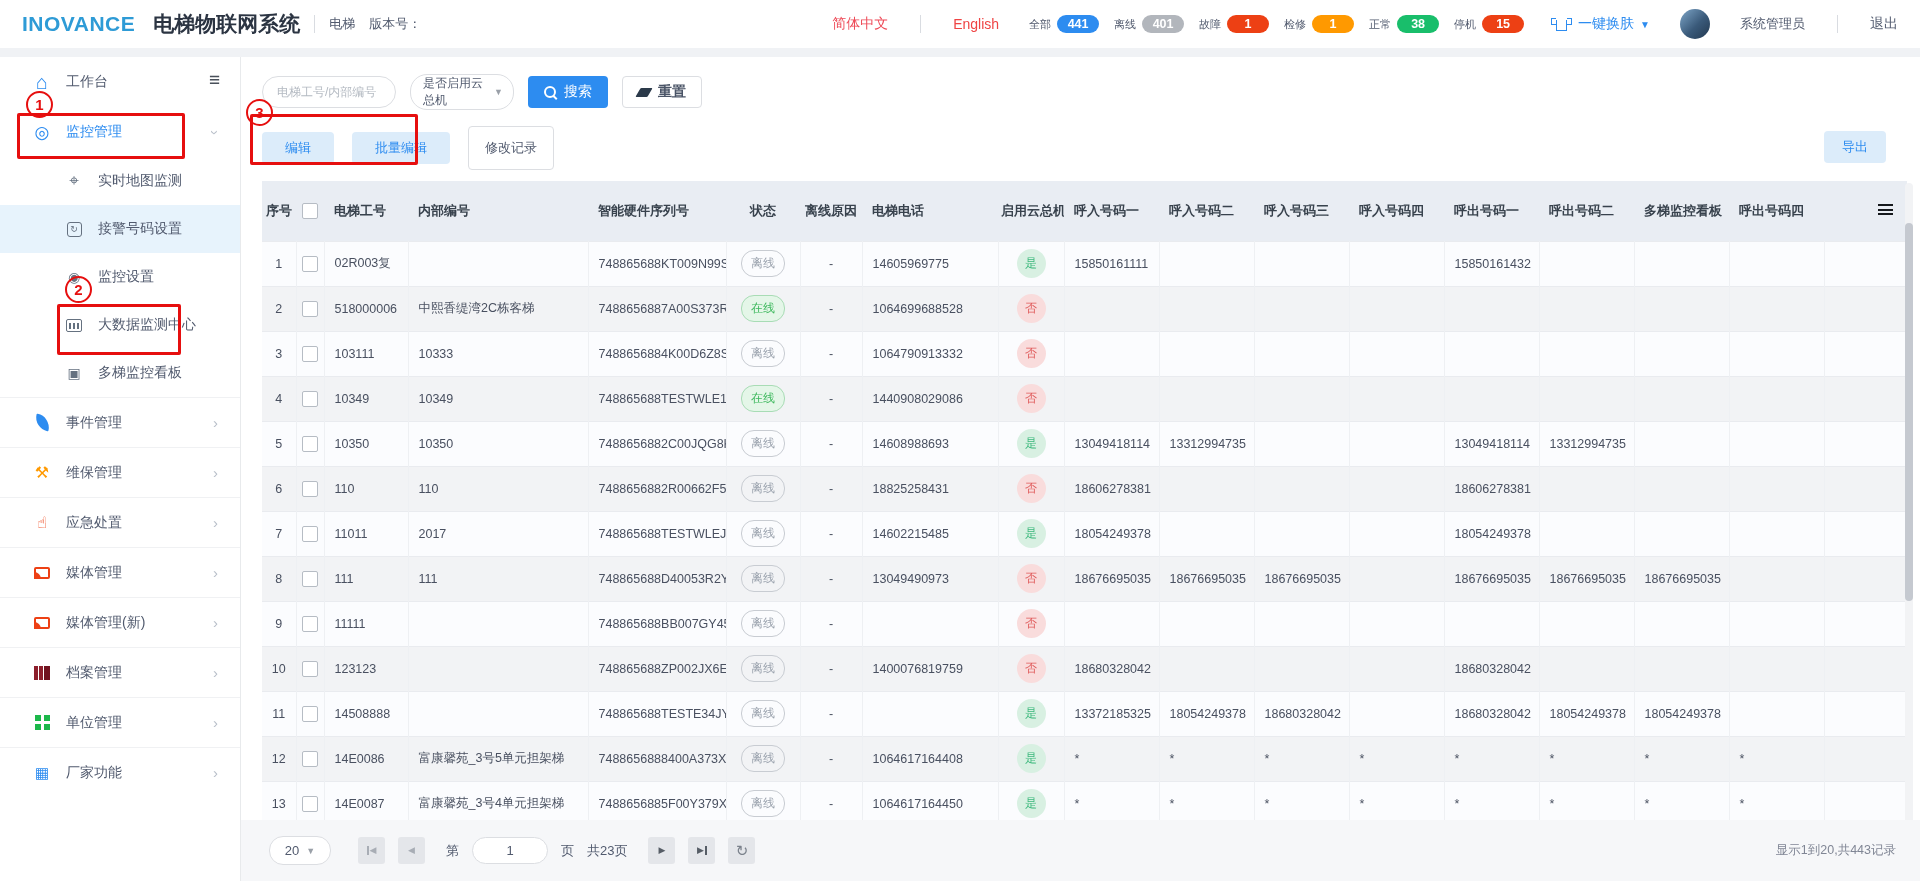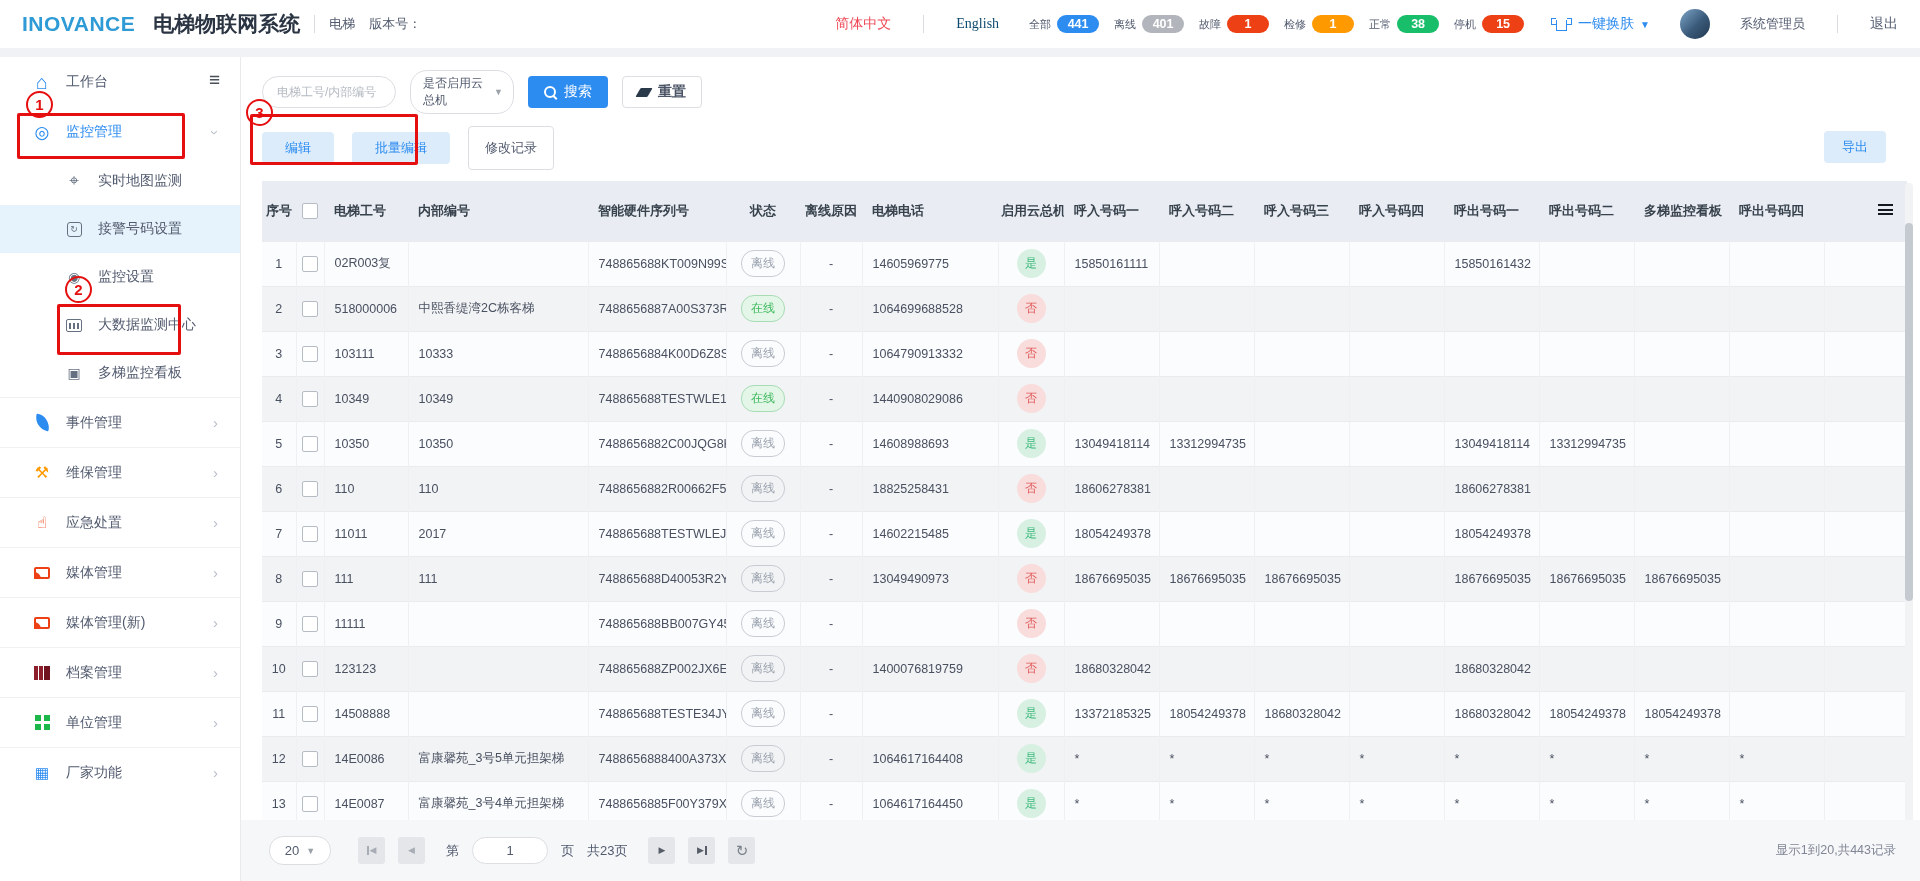--- a/index.html
+++ b/index.html
@@ -8,21 +8,21 @@
 
   
   .topbar{height:48px;display:flex;align-items:center;padding:0 22px;box-sizing:border-box;background:#fff;}
   .logo{font-size:21px;font-weight:800;color:#2e9bd6;letter-spacing:.5px;}
   .app-title{font-size:21px;color:#2b3442;font-weight:600;margin-left:18px;}
   .vdiv{width:1px;height:18px;background:#d9dce1;margin:0 14px;}
   .sub{font-size:13px;color:#515a6e;}
   .sub+.sub{margin-left:14px;}
   .top-right{margin-left:auto;display:flex;align-items:center;gap:30px;}
   .lang-zh{font-size:14px;color:#ee4b58;}
-  .lang-en{font-size:14px;color:#0c4a6e;font-family:Liberation Serif, serif;}
+  .lang-en{font-size:14px;color:#ef4444;}
   .badge-group{display:flex;align-items:center;gap:6px;}
   .badge-label{font-size:11px;color:#515a6e;}
   .badge-pill{min-width:26px;text-align:center;padding:2px 8px;border-radius:10px;color:#fff;font-size:12.5px;font-weight:700;}
   .skin{display:flex;align-items:center;gap:6px;color:#2d8cf0;font-size:14px;}
   .shirt{position:relative;width:9px;height:10px;border:1.5px solid #2d8cf0;border-top:none;margin:2px 5px 0 2px;}
   .shirt::before,.shirt::after{content:"";position:absolute;top:-1.5px;width:4px;height:5px;border:1.5px solid #2d8cf0;}
   .shirt::before{left:-6px;border-right:none;}
   .shirt::after{right:-6px;border-left:none;}
   .caret-dn{font-size:10px;color:#2d8cf0;}
   .avatar{width:30px;height:30px;border-radius:50%;background:linear-gradient(135deg,#7ea6c8 0%,#3a5a7a 55%,#22384f 100%);}
@@ -53,21 +53,21 @@
   .ic-cast{position:relative;width:16px;height:12px;border:2px solid #ed4014;border-radius:2px;box-sizing:border-box;}
   .ic-cast::after{content:"";position:absolute;left:-2px;bottom:-2px;width:7px;height:7px;background:#ed4014;border-radius:0 100% 0 0;}
   .ic-books{width:16px;height:14px;background:linear-gradient(90deg,#8d1f2c 0 4px,#fff 4px 5px,#8d1f2c 5px 9px,#fff 9px 10px,#70121f 10px 16px);}
   .ic-org{position:relative;width:6px;height:6px;background:#1cb84a;box-shadow:9px 0 #1cb84a,0 9px #1cb84a,9px 9px #1cb84a;margin:0 9px 9px 0;}
 
   
   .main{position:relative;flex:1;background:#fff;overflow:hidden;}
   .filter-row{display:flex;align-items:center;gap:14px;margin:18px 0 0 21px;height:34px;}
   .pill-input{width:134px;height:32px;border:1px solid #dcdee2;border-radius:17px;padding:0 14px;font-size:12px;color:#515a6e;outline:none;box-sizing:border-box;background:#fff;}
   .pill-input::placeholder{color:#b4bac2;}
-  .pill-select{width:104px;height:44px;border:1px solid #dcdee2;border-radius:17px;display:flex;align-items:center;justify-content:space-between;padding:0 10px 0 12px;font-size:12px;color:#515a6e;box-sizing:border-box;cursor:pointer;background:#fff;}
+  .pill-select{width:104px;height:36px;border:1px solid #dcdee2;border-radius:17px;display:flex;align-items:center;justify-content:space-between;padding:0 10px 0 12px;font-size:12px;color:#515a6e;box-sizing:border-box;cursor:pointer;background:#fff;}
   .sel-caret{color:#9aa0a8;font-size:9px;}
   .btn-search{height:32px;background:#2d8cf0;color:#fff;border:none;border-radius:4px;padding:0 16px;font-size:14px;display:flex;align-items:center;gap:8px;cursor:pointer;}
   .mag{position:relative;width:8px;height:8px;border:2px solid #fff;border-radius:50%;}
   .mag::after{content:"";position:absolute;width:2px;height:5px;background:#fff;transform:rotate(-45deg);left:8px;top:7px;}
   .btn-reset{height:32px;background:#fff;border:1px solid #dcdee2;border-radius:4px;padding:0 15px;font-size:14px;color:#4a5466;font-weight:600;display:flex;align-items:center;gap:8px;cursor:pointer;}
   .eraser{width:12px;height:9px;background:#2b3a4a;transform:skewX(-30deg);border-radius:1px;}
 
   .action-row{display:flex;align-items:center;gap:18px;margin:22px 0 0 21px;height:34px;}
   .btn-light{height:32px;padding:0 23px;background:#dcecfa;color:#2d8cf0;border:none;border-radius:4px;font-size:13px;cursor:pointer;}
   .btn-plain{height:44px;padding:0 16px;background:#fff;color:#515a6e;border:1px solid #dcdee2;border-radius:4px;font-size:13px;cursor:pointer;}

